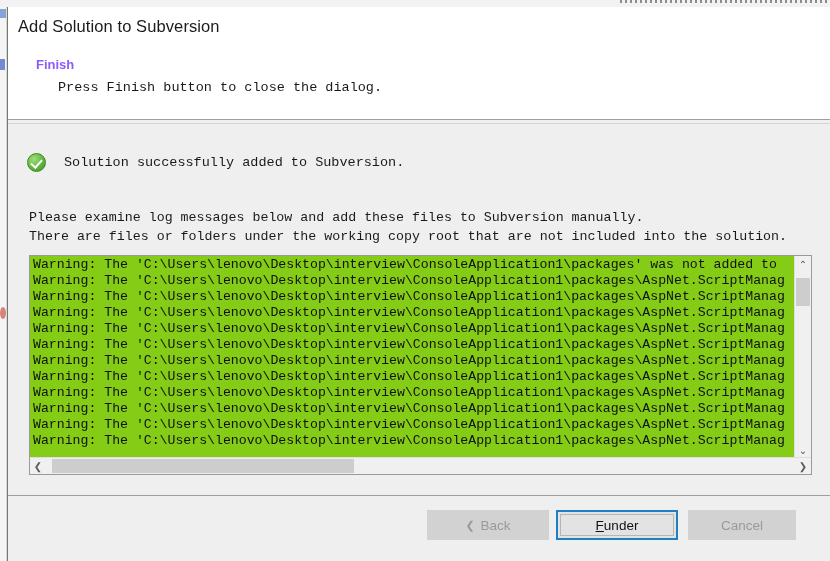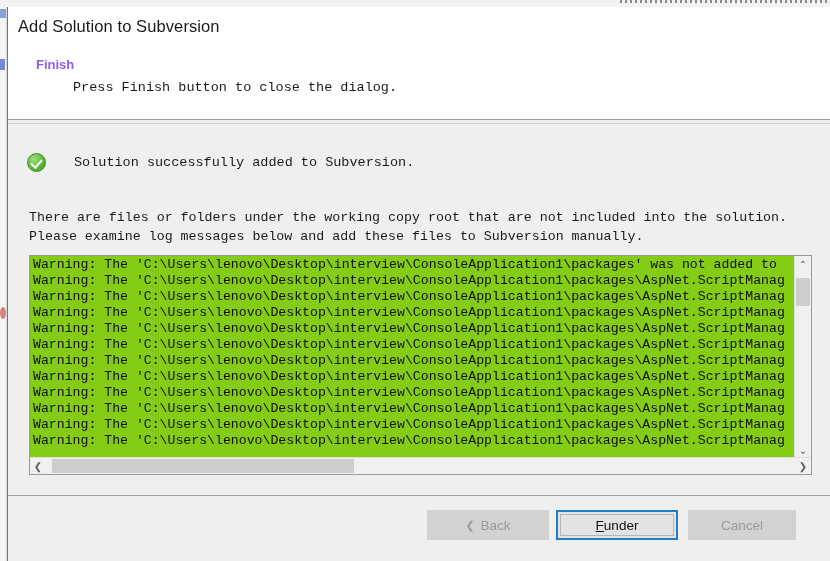--- a/index.html
+++ b/index.html
@@ -87,21 +87,21 @@
   .step-name {
     position: absolute;
     left: 28px; top: 50px;
     font-size: 13px;
     font-weight: bold;
     color: #8b5cf6;
     white-space: nowrap;
   }
   .step-desc {
     position: absolute;
-    left: 65px; top: 73px;
+    left: 50px; top: 73px;
     font-family: "Liberation Mono", monospace;
     font-size: 13.5px;
     color: #1a1a1a;
     white-space: nowrap;
   }
   .annotation-cn {
     position: absolute;
     left: 442px; top: 40px;
     font-size: 21px;
     color: #ef4b5a;
@@ -147,21 +147,21 @@
   .check-icon::after {
     content: "";
     position: absolute;
     left: 5px; top: 3px;
     width: 5px; height: 9px;
     border: solid #ffffff;
     border-width: 0 2px 2px 0;
     transform: rotate(42deg);
   }
   .success-text {
-    margin-left: 28px;
+    margin-left: 18px;
     font-family: "Liberation Mono", monospace;
     font-size: 13.5px;
     color: #1a1a1a;
     white-space: nowrap;
   }
   .warn-paragraph {
     position: absolute;
     left: 21px; top: 84px;
     font-family: "Liberation Mono", monospace;
     font-size: 13.3px;
@@ -324,22 +324,22 @@
   <div class="header-rule2"></div>
 
   <div class="dlg-body">
 
     <div class="success-row">
       <div class="check-icon"></div>
       <div class="success-text">Solution successfully added to Subversion.</div>
     </div>
 
     <div class="warn-paragraph">
+      <div>Please examine log messages below and add these files to Subversion manually.</div>
       <div>There are files or folders under the working copy root that are not included into the solution.</div>
-      <div>Please examine log messages below and add these files to Subversion manually.</div>
     </div>
 
     <div class="log-box">
       <div class="log-lines" id="log-lines">
           <div class="log-line">Warning: The 'C:\Users\lenovo\Desktop\interview\ConsoleApplication1\packages' was not added to</div>
           <div class="log-line">Warning: The 'C:\Users\lenovo\Desktop\interview\ConsoleApplication1\packages\AspNet.ScriptManag</div>
           <div class="log-line">Warning: The 'C:\Users\lenovo\Desktop\interview\ConsoleApplication1\packages\AspNet.ScriptManag</div>
           <div class="log-line">Warning: The 'C:\Users\lenovo\Desktop\interview\ConsoleApplication1\packages\AspNet.ScriptManag</div>
           <div class="log-line">Warning: The 'C:\Users\lenovo\Desktop\interview\ConsoleApplication1\packages\AspNet.ScriptManag</div>
           <div class="log-line">Warning: The 'C:\Users\lenovo\Desktop\interview\ConsoleApplication1\packages\AspNet.ScriptManag</div>

